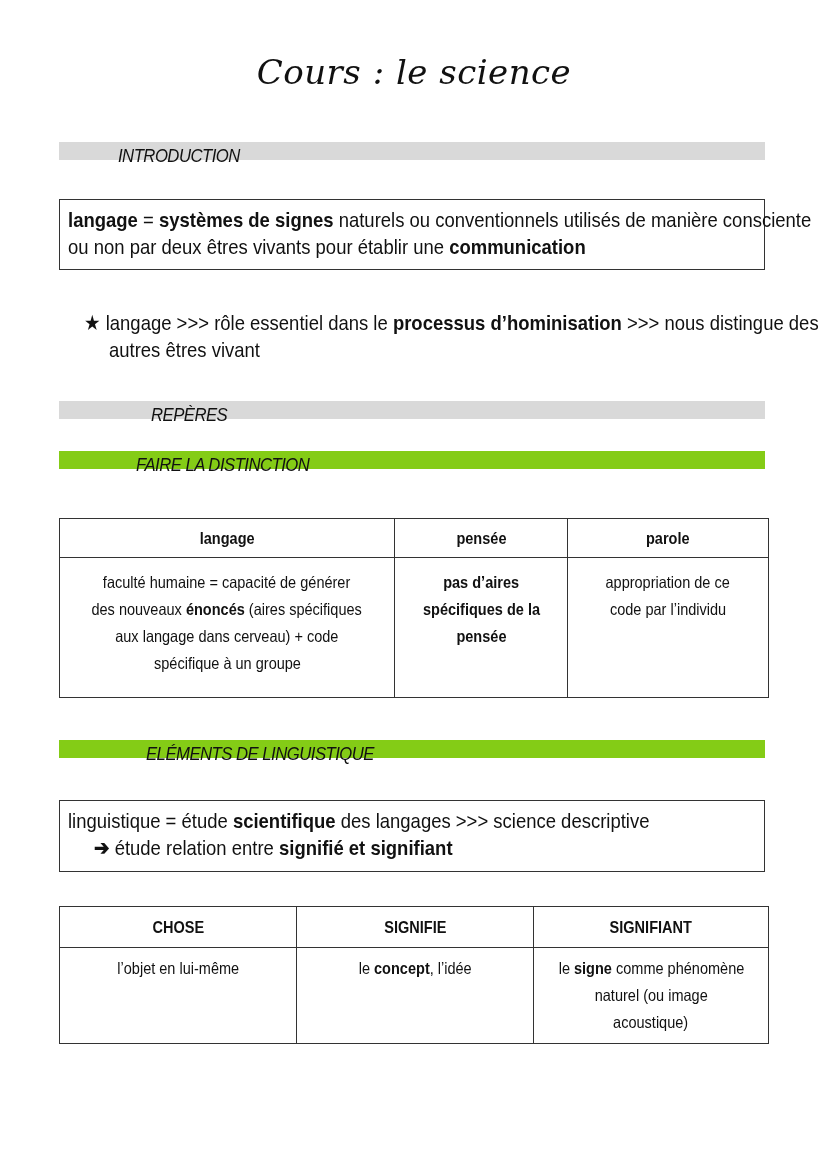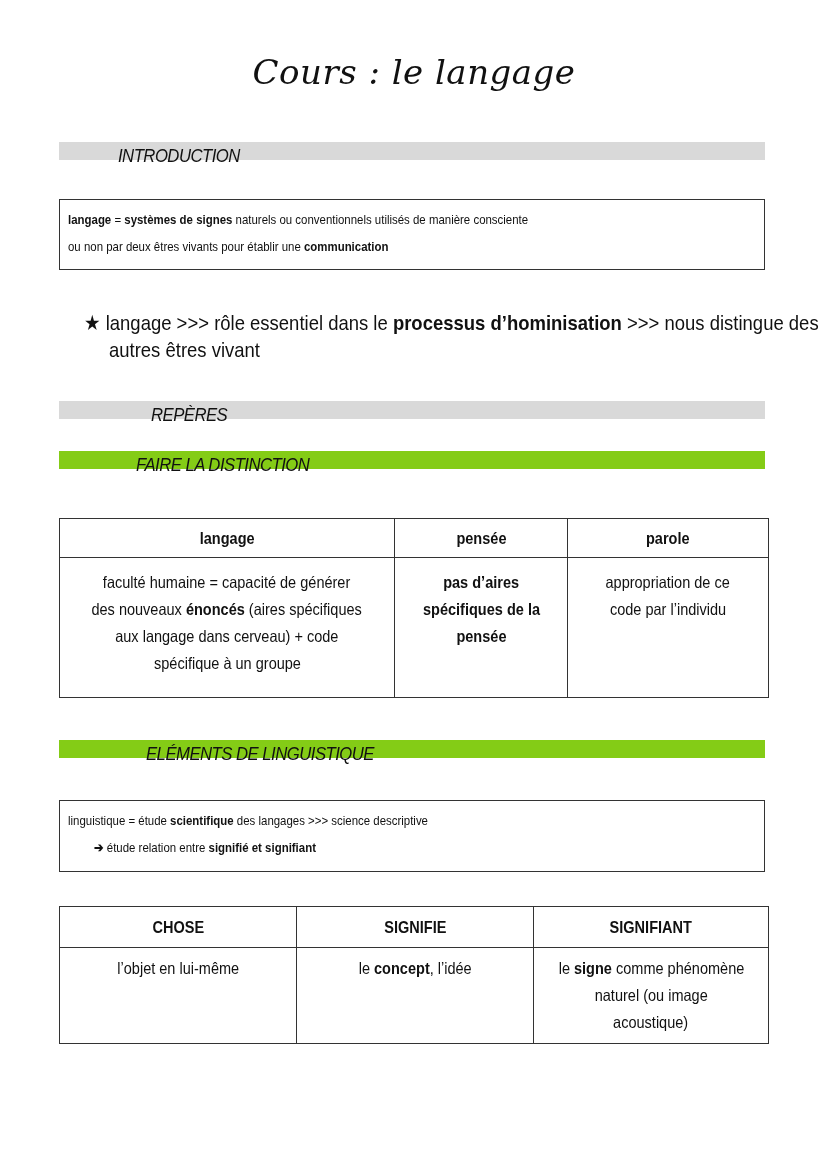--- a/index.html
+++ b/index.html
@@ -6,33 +6,33 @@
   body { width: 828px; height: 1169px; position: relative; overflow: hidden;
          font-family: "Liberation Sans", sans-serif; color: #111; }
   .title { position: absolute; left: 0; width: 828px; top: 52px; text-align: center;
            font-family: "DejaVu Serif", serif; font-style: italic; font-size: 34px; color: #111; letter-spacing: 0.5px; }
   .bar { position: absolute; left: 59px; width: 706px; height: 18px; }
   .bar.gray { background: #d9d9d9; }
   .bar.yellow { background: #84cc16; }
   .bar span { position: absolute; top: 3px; font-style: italic; font-size: 19px; letter-spacing: -0.6px;
               transform: scaleX(0.88); transform-origin: left center; }
   .box { position: absolute; left: 59px; width: 706px; border: 1.5px solid #333; box-sizing: border-box;
-         font-size: 13px; line-height: 27px; padding: 6px 8px; }
+         font-size: 21px; line-height: 27px; padding: 6px 8px; }
   .cond { display: inline-block; transform: scaleX(0.88); transform-origin: left center; white-space: nowrap; }
   b { font-weight: bold; }
   .star { position: absolute; left: 84px; top: 309px; font-size: 21px; line-height: 27px; }
   table { position: absolute; left: 59px; width: 710px; border-collapse: collapse; font-size: 16.5px; }
   td, th { border: 1.5px solid #333; text-align: center; vertical-align: top; line-height: 27px; padding: 0 6px; }
   th { font-weight: bold; height: 38px; vertical-align: middle; }
   .cc { display: inline-block; transform: scaleX(0.88); }
 </style>
 </head>
 <body>
 
-<div class="title">Cours : le langage</div>
+<div class="title">Cours : le science</div>
 
 <div class="bar gray" style="top:142px;">
   <span style="left:59px;">INTRODUCTION</span>
 </div>
 
 <div class="box" style="top:199px; height:71px;">
   <div class="cond"><b>langage</b><span> = </span><b>systèmes de signes</b><span> naturels ou conventionnels utilisés de manière consciente</span></div><br>
   <div class="cond"><span>ou non par deux êtres vivants pour établir une </span><b>communication</b></div>
 </div>
 

